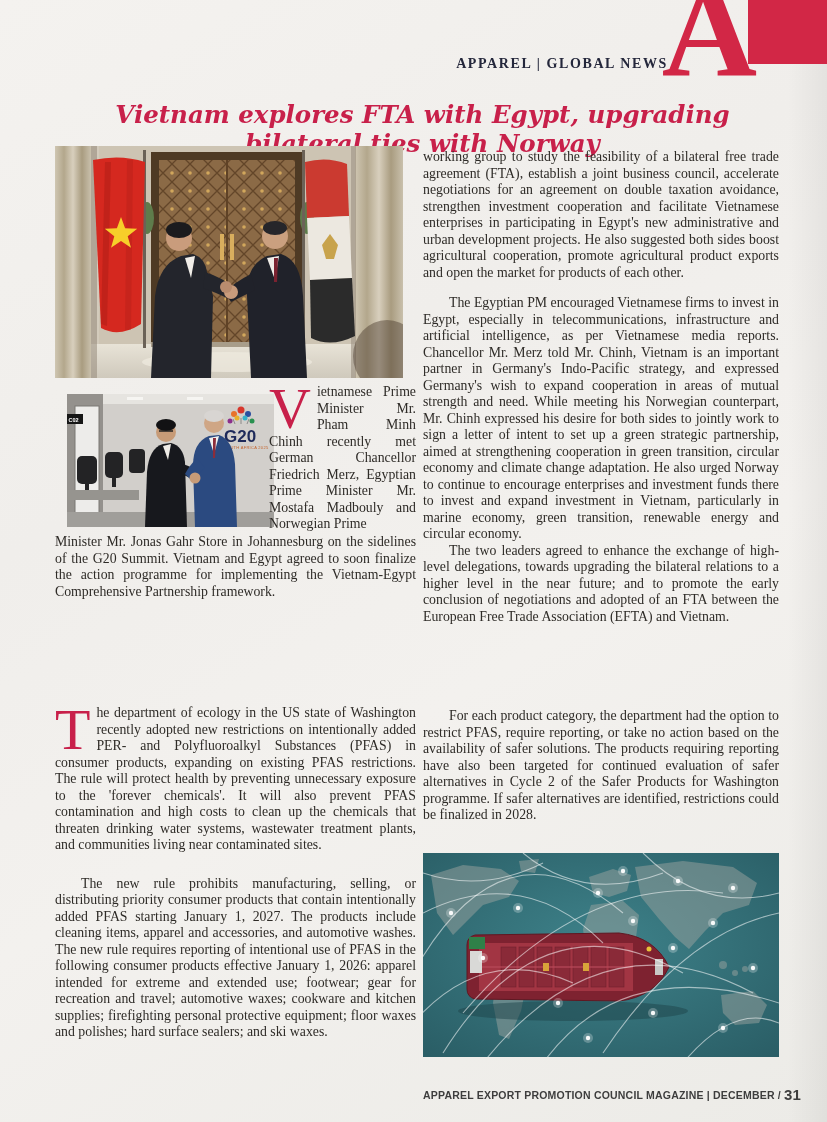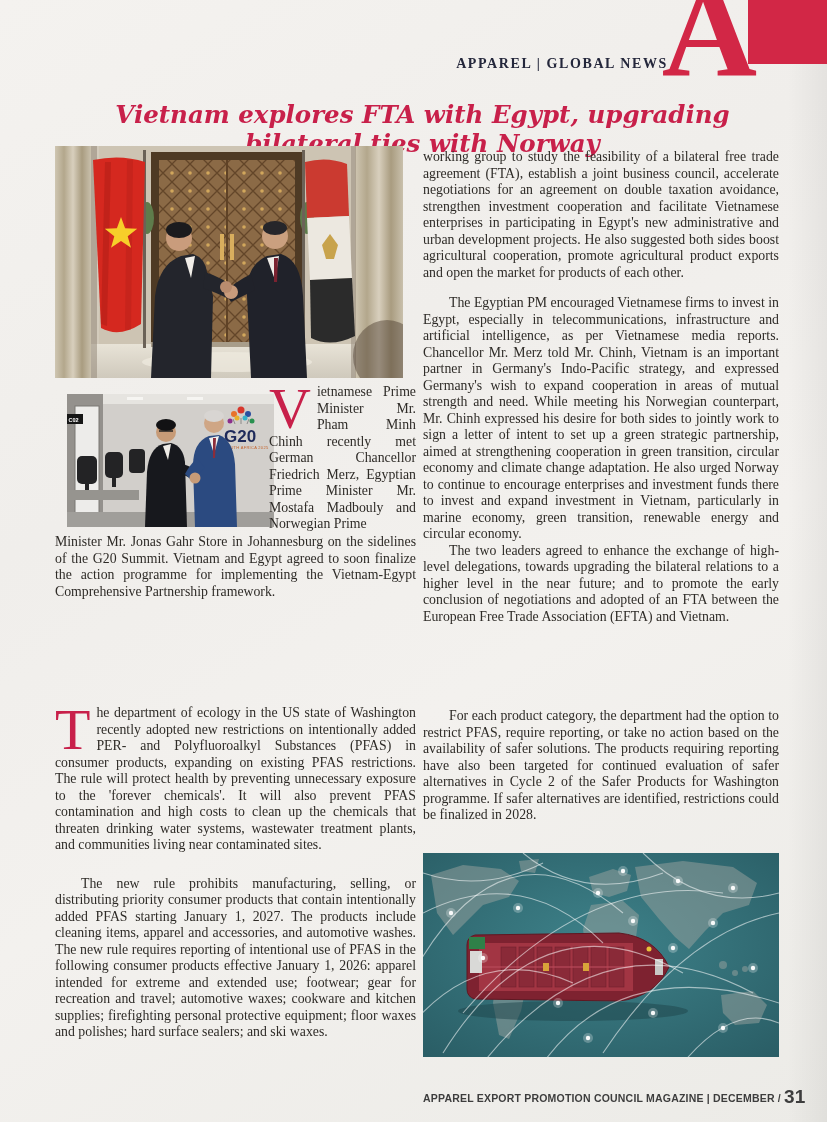--- a/index.html
+++ b/index.html
@@ -39,21 +39,21 @@
   .left-lastline{position:absolute;left:55px;top:620px;width:361px;}
   .col-right-1{position:absolute;left:423px;top:149px;width:356px;}
   
   .col-left-2{position:absolute;left:55px;top:705px;width:361px;}
   .col-right-2{position:absolute;left:423px;top:708px;width:356px;}
   .ship{position:absolute;left:423px;top:853px;width:356px;height:204px;}
   
   .footer{position:absolute;left:423px;top:1086px;width:356px;text-align:center;
     font-family:"Liberation Sans",sans-serif;font-weight:bold;font-size:10.5px;
     color:#3d3d3d;letter-spacing:.2px;white-space:nowrap;}
-  .footer .pagenum{font-size:19px;vertical-align:-1px;}
+  .footer .pagenum{font-size:15px;vertical-align:-1px;}
   svg{display:block;}
 </style>
 </head>
 <body>
 
 <div class="page">
   <div class="edge-shade"></div>
 
   <div class="section-label">APPAREL | GLOBAL NEWS</div>
   <div class="logo">

